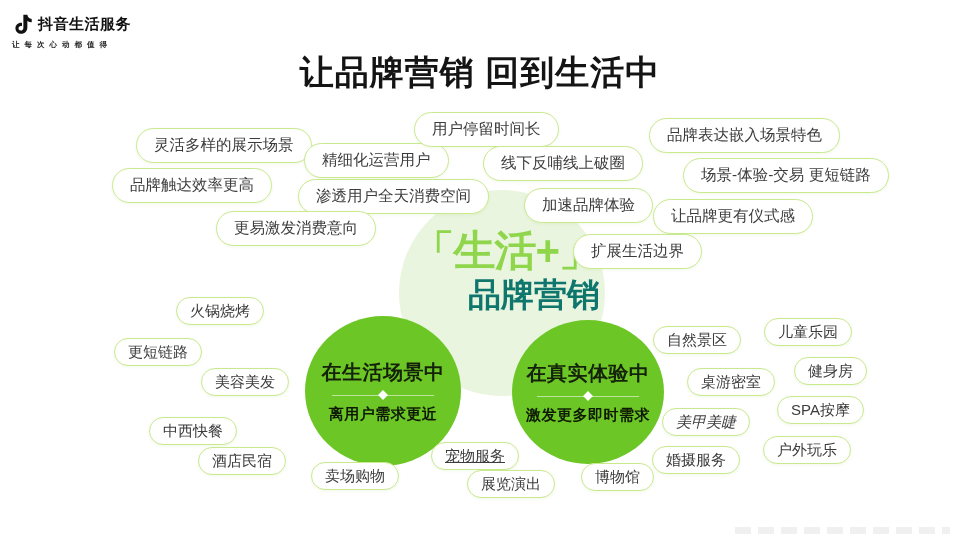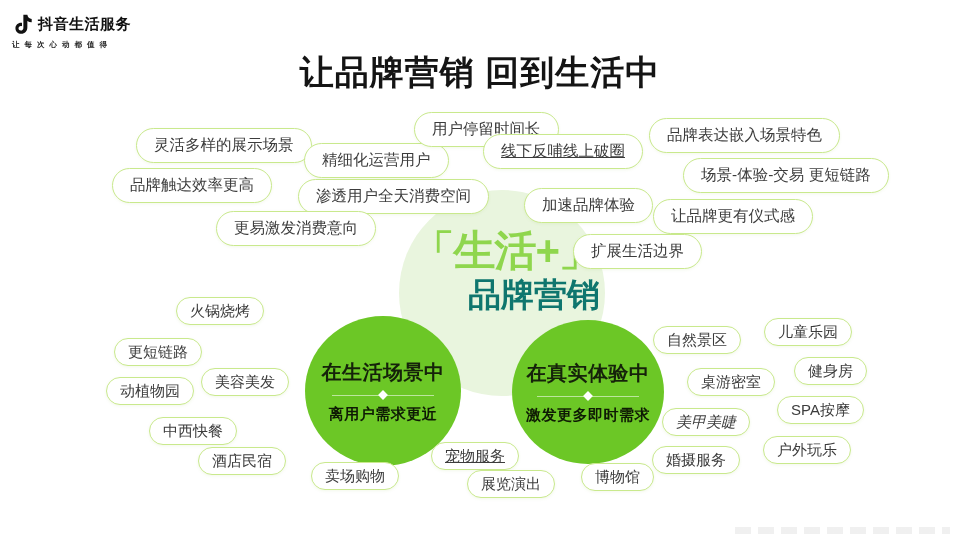--- a/index.html
+++ b/index.html
@@ -89,30 +89,29 @@
     </div>
     <div class="circle-subtitle">激发更多即时需求</div>
   </div>
 
   <div class="pill" style="left:136px;top:128px;">灵活多样的展示场景</div>
   <div class="pill" style="left:304px;top:143px;">精细化运营用户</div>
   <div class="pill" style="left:414px;top:112px;">用户停留时间长</div>
   <div class="pill" style="left:649px;top:118px;">品牌表达嵌入场景特色</div>
   <div class="pill" style="left:112px;top:168px;">品牌触达效率更高</div>
   <div class="pill" style="left:298px;top:179px;">渗透用户全天消费空间</div>
-  <div class="pill" style="left:483px;top:134px;text-decoration:underline;">线下反哺线上破圈</div>
+  <div class="pill" style="left:483px;top:146px;">线下反哺线上破圈</div>
   <div class="pill" style="left:683px;top:158px;">场景-体验-交易 更短链路</div>
   <div class="pill" style="left:216px;top:211px;">更易激发消费意向</div>
   <div class="pill" style="left:524px;top:188px;">加速品牌体验</div>
   <div class="pill" style="left:653px;top:199px;">让品牌更有仪式感</div>
   <div class="pill" style="left:573px;top:234px;">扩展生活边界</div>
 
   <div class="pill pill-sm" style="left:176px;top:297px;">火锅烧烤</div>
   <div class="pill pill-sm" style="left:114px;top:338px;">更短链路</div>
-  <div class="pill pill-sm" style="left:106px;top:377px;">动植物园</div>
   <div class="pill pill-sm" style="left:201px;top:368px;">美容美发</div>
   <div class="pill pill-sm" style="left:149px;top:417px;">中西快餐</div>
   <div class="pill pill-sm" style="left:311px;top:462px;">卖场购物</div>
   <div class="pill pill-sm" style="left:198px;top:447px;">酒店民宿</div>
   <div class="pill pill-sm" style="left:431px;top:442px;text-decoration:underline;">宠物服务</div>
   <div class="pill pill-sm" style="left:467px;top:470px;">展览演出</div>
   <div class="pill pill-sm" style="left:581px;top:463px;">博物馆</div>
   <div class="pill pill-sm" style="left:653px;top:326px;">自然景区</div>
   <div class="pill pill-sm" style="left:764px;top:318px;">儿童乐园</div>
   <div class="pill pill-sm" style="left:687px;top:368px;">桌游密室</div>

